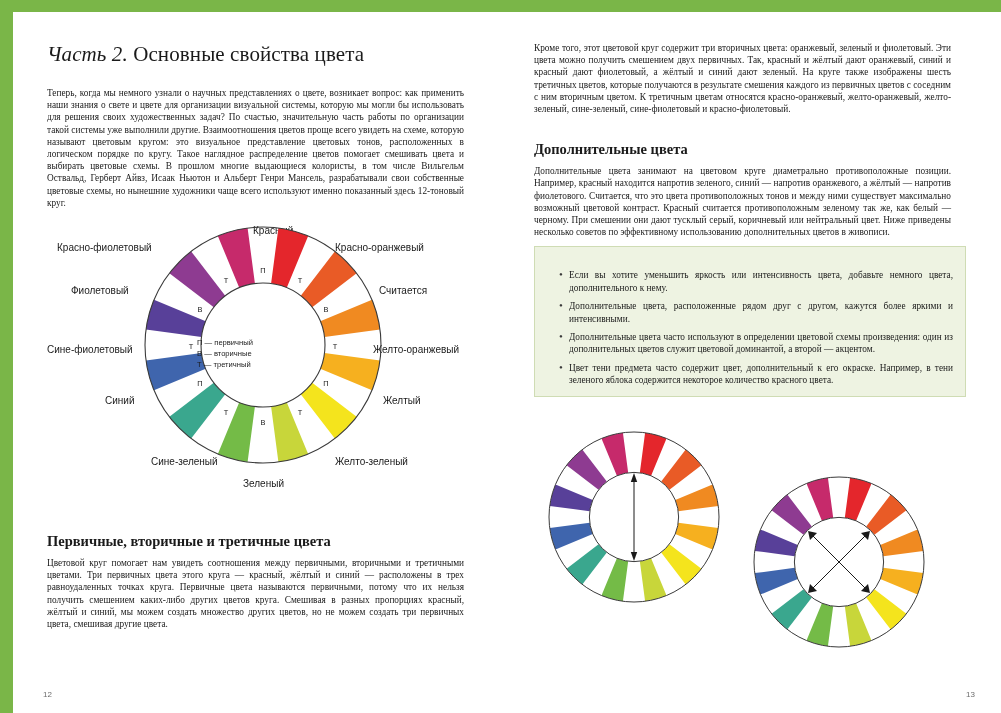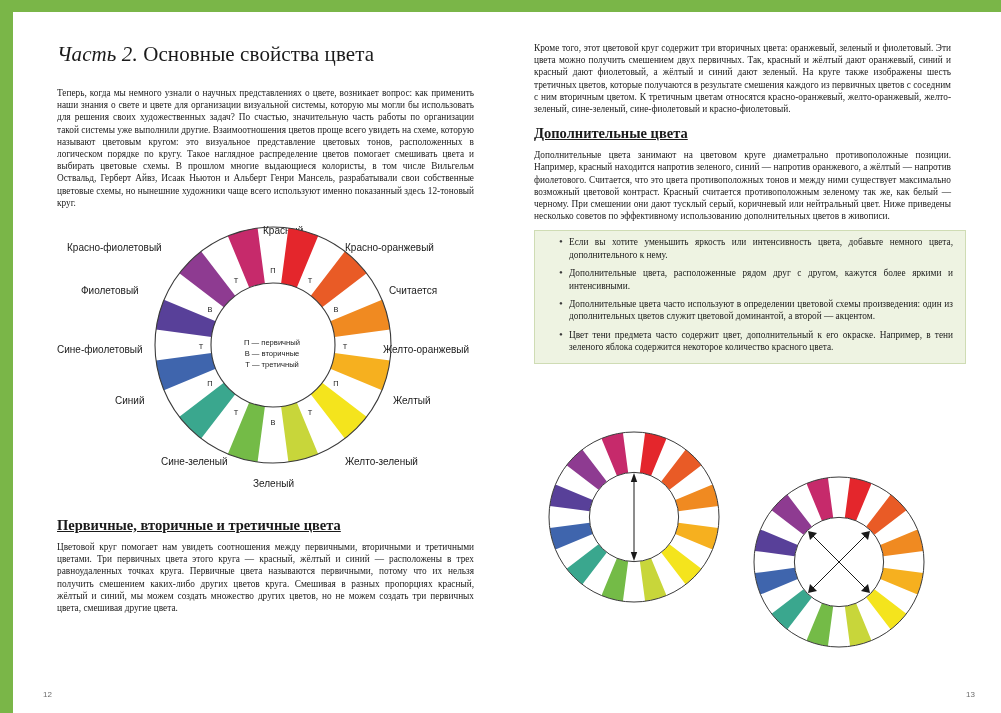--- a/index.html
+++ b/index.html
@@ -36,21 +36,21 @@
   }
   .spread {
     position: absolute;
     left: 13px; top: 12px;
     width: 988px;
     height: 701px;
     background: #ffffff;
   }
   .col-left {
     position: absolute;
-    left: 44px;
+    left: 34px;
     top: 30px;
     width: 432px;
   }
   .col-right {
     position: absolute;
     left: 521px;
     top: 30px;
     width: 432px;
   }
   h1.part-title {
@@ -61,34 +61,33 @@
   }
   h1.part-title .ital {
     font-style: italic;
   }
   h2.sec {
     font-size: 14.5px;
     font-weight: bold;
     margin: 0 0 7px 0;
   }
   h2.sec-sp {
-    margin-top: 10px;
-    text-decoration: underline;
+    margin-top: 26px;
   }
   p.body {
     font-size: 9.3px;
     line-height: 12.2px;
     text-align: justify;
     margin: 0 15px 8px 0;
     hyphens: auto;
   }
   .tip-box {
     background: #eef3e2;
     border: 1px solid #cfdcb4;
-    padding: 5px 12px 9px 10px;
+    padding: 22px 12px 9px 10px;
     margin-top: 0;
   }
   .tip-box ul {
     margin: 0;
     padding-left: 14px;
     list-style: none;
   }
   .tip-box li {
     font-size: 9.3px;
     line-height: 12.4px;
@@ -123,21 +122,21 @@
   .wheel-svg {
     position: absolute;
     left: 96px;
     top: 8px;
   }
   .centre-legend {
     position: absolute;
     left: 150px;
     top: 120px;
     width: 130px;
-    text-align: center;
+    text-align: left;
     font-family: "Liberation Sans", sans-serif;
     font-size: 7.6px;
     line-height: 11px;
   }
   .bottom-figs {
     position: absolute;
     left: 521px;
     top: 410px;
     width: 440px;
     height: 250px;

